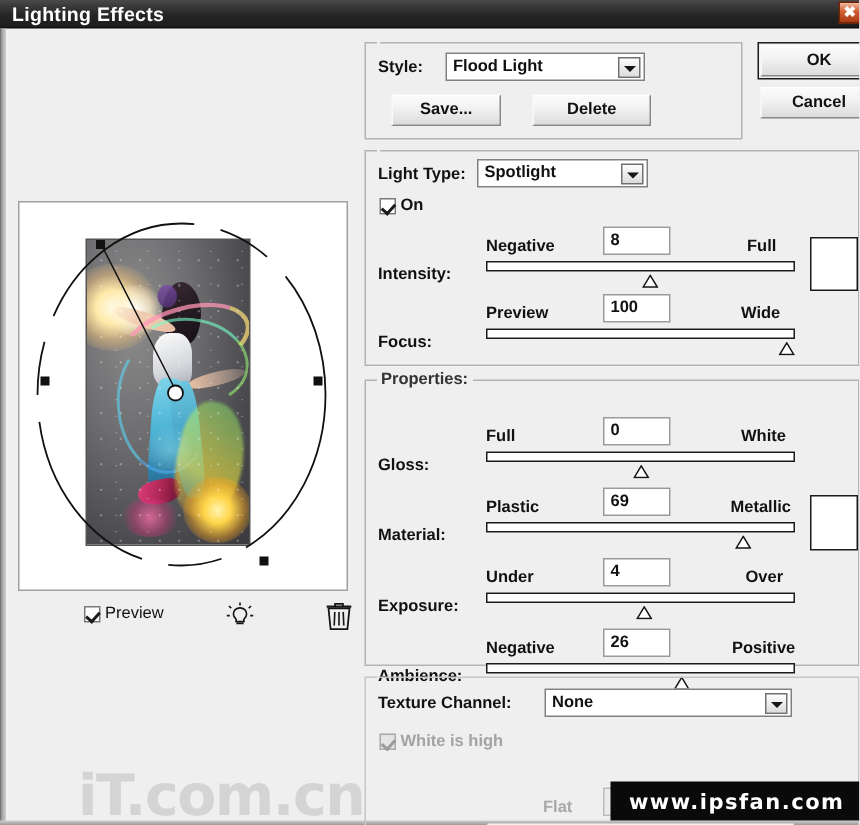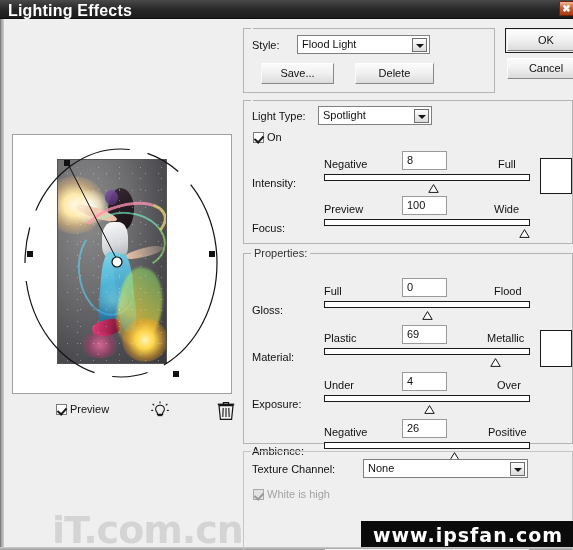--- a/index.html
+++ b/index.html
@@ -20,21 +20,21 @@
   
   #titlebar {
     position: absolute; left: 0; top: 0;
     width: 573px; height: 19px;
     background: linear-gradient(to bottom, #4a4a4a 0%, #3a3a3a 22%, #262626 55%, #1c1c1c 100%);
     border-bottom: 1px solid #0c0c0c;
   }
   #title-text {
     position: absolute; left: 8px; top: 2px;
     color: #ffffff;
-    font-size: 16px;
+    font-size: 13px;
     font-weight: bold;
     letter-spacing: 0.2px;
     white-space: nowrap;
   }
   #close-btn {
     position: absolute; right: 0px; top: 1px;
     width: 14px; height: 15px;
     background: linear-gradient(to bottom, #f0b9a0, #cf5c2e 45%, #a83a12);
     border: 1px solid #6d2508;
     border-right: none;
@@ -116,21 +116,21 @@
     position: absolute; left: 47px; top: 488px;
     font-size: 38px; font-weight: bold;
     color: #d4d4d4;
     letter-spacing: -1px;
     font-family: "DejaVu Sans", sans-serif;
     white-space: nowrap;
     line-height: 1;
   }
 
   
-  #controls { position: absolute; left: 243px; top: 23px; width: 330px; height: 527px; }
+  #controls { position: absolute; left: 243px; top: 23px; width: 330px; height: 527px; font-weight: bold; }
 
   fieldset.grp {
     position: absolute;
     margin: 0; padding: 0;
     border: 1px solid #b4b4b4;
     border-radius: 0;
     background: transparent;
   }
   fieldset.grp > legend {
     margin-left: 7px;
@@ -225,21 +225,21 @@
     position: absolute;
     background: #ffffff;
     border: 1px solid #1b1b1b;
   }
 
   #watermark-right {
     position: absolute; right: 0px; bottom: 3px;
     height: 26px;
     background: #0a0a0a;
     color: #ffffff;
-    font-size: 19px;
+    font-size: 14px;
     font-weight: bold;
     letter-spacing: 1px;
     padding: 3px 10px 0 12px;
     line-height: 22px;
     font-family: "DejaVu Sans", sans-serif;
     white-space: nowrap;
   }
 </style>
 </head>
 <body>
@@ -391,21 +391,21 @@
       </div>
     </fieldset>
 
     <div class="swatch" style="left:297px; top:135px; width:32px; height:36px;"></div>
 
     <fieldset class="grp" style="left:0px; top:224px; width:330px; height:197px;">
       <legend>Properties:</legend>
 
       <span class="row-label" style="left:8px; top:45px;">Gloss:</span>
       <span class="row-label" style="left:80px; top:26px;">Full</span>
-      <span class="row-label" style="left:250px; top:26px;">Flood</span>
+      <span class="row-label" style="left:250px; top:26px;">White</span>
       <div class="numfield" style="left:158px; top:19px;">0</div>
       <div class="slider" style="left:80px; top:42px; width:206px;">
         <div class="track"></div>
         <div class="thumb" style="left:50%;">
           <svg width="11" height="9" viewBox="0 0 11 9">
               <path d="M5.5 0.6 L10.2 8.4 L0.8 8.4 Z" fill="#ffffff" stroke="#161616" stroke-width="1"></path>
             </svg>
         </div>
       </div>
 

